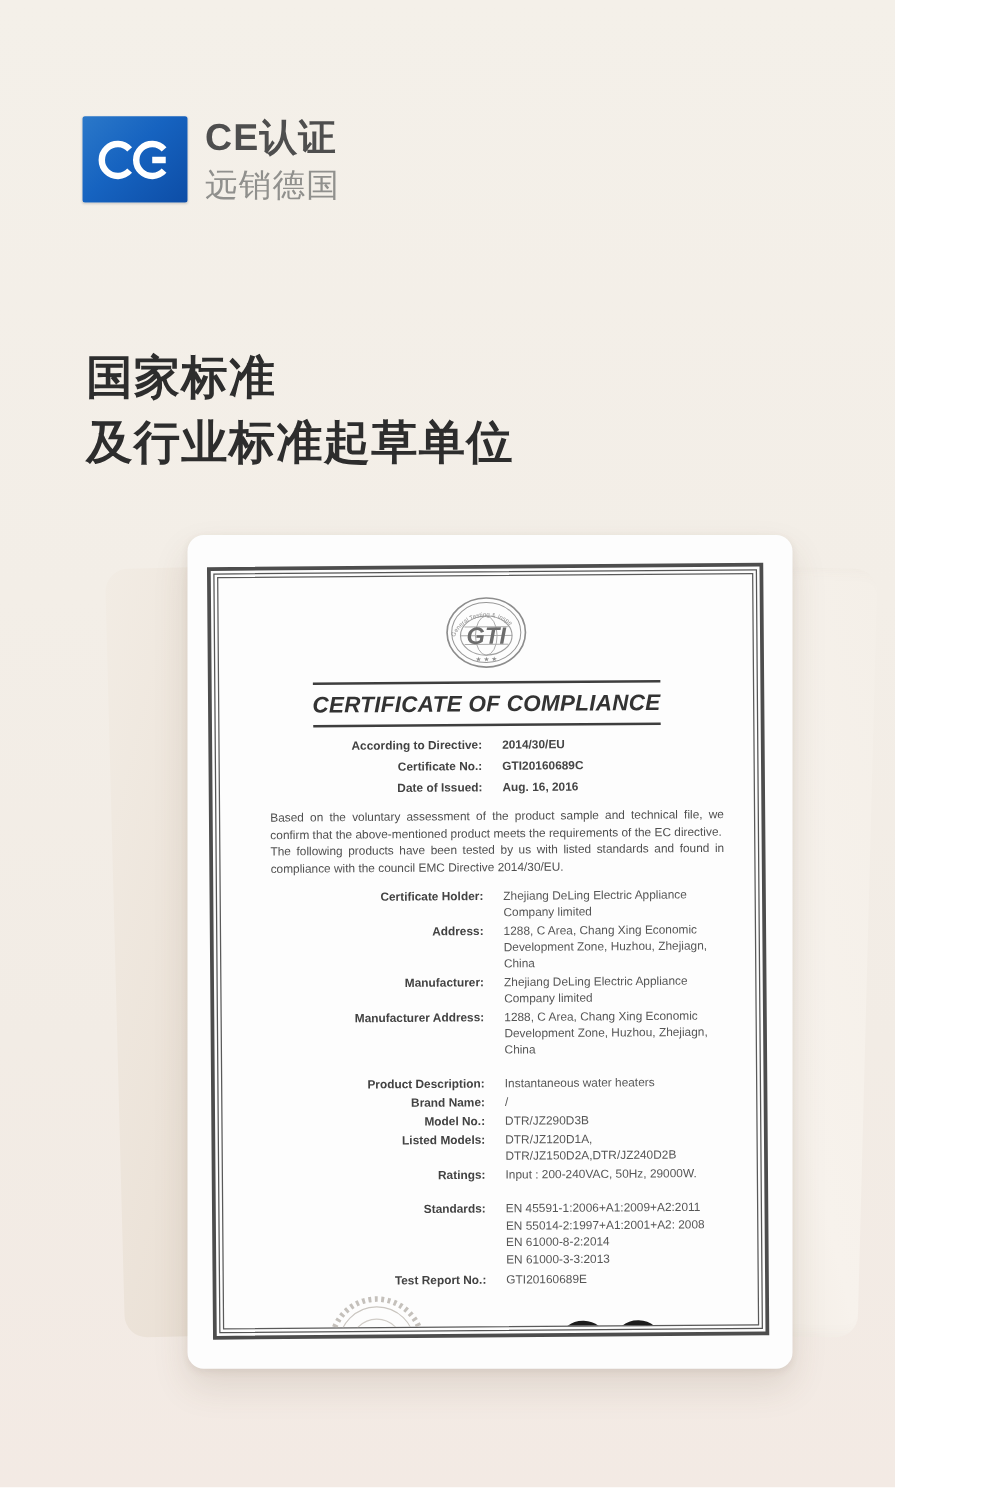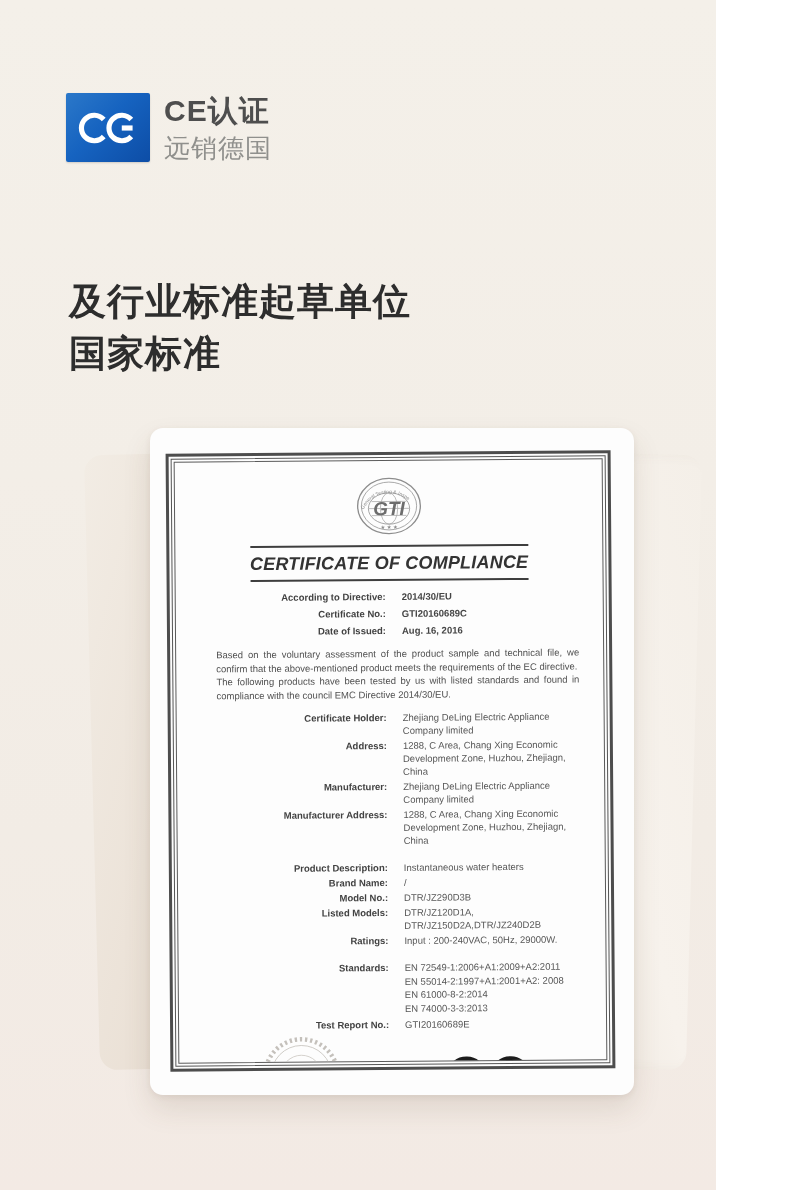--- a/index.html
+++ b/index.html
@@ -83,22 +83,22 @@
         <path d="M 89 32 H 111" fill="none" stroke="#ffffff" stroke-width="10.5"></path>
       </svg>
     </div>
     <div class="hdr-texts">
       <div class="hdr-title">CE认证</div>
       <div class="hdr-sub">远销德国</div>
     </div>
   </div>
 
   <div class="hero-h2">
+    <div>国家标准</div>
     <div>及行业标准起草单位</div>
-    <div>国家标准</div>
   </div>
 
   <div class="cert-zone">
     <div class="flap flap-left"></div>
     <div class="flap flap-right"></div>
 
     <div class="cert-page">
       <div class="frame">
       <div class="frame-mid">
       <div class="frame-inner">
@@ -181,24 +181,24 @@
           <div class="row">
             <div class="lbl">Ratings:</div>
             <div class="val">Input : 200-240VAC, 50Hz, 29000W.</div>
           </div>
         </div>
 
         <div class="rows rows-standards">
           <div class="row">
             <div class="lbl">Standards:</div>
             <div class="val">
-              <div class="std-line">EN 72549-1:2006+A1:2009+A2:2011</div>
+              <div class="std-line">EN 45591-1:2006+A1:2009+A2:2011</div>
               <div class="std-line">EN 55014-2:1997+A1:2001+A2: 2008</div>
               <div class="std-line">EN 61000-8-2:2014</div>
-              <div class="std-line">EN 74000-3-3:2013</div>
+              <div class="std-line">EN 61000-3-3:2013</div>
             </div>
           </div>
           <div class="row row-report">
             <div class="lbl">Test Report No.:</div>
             <div class="val">GTI20160689E</div>
           </div>
         </div>
 
         <div class="sig-area">
           <svg class="stamp" viewBox="0 0 90 90" aria-hidden="true">

